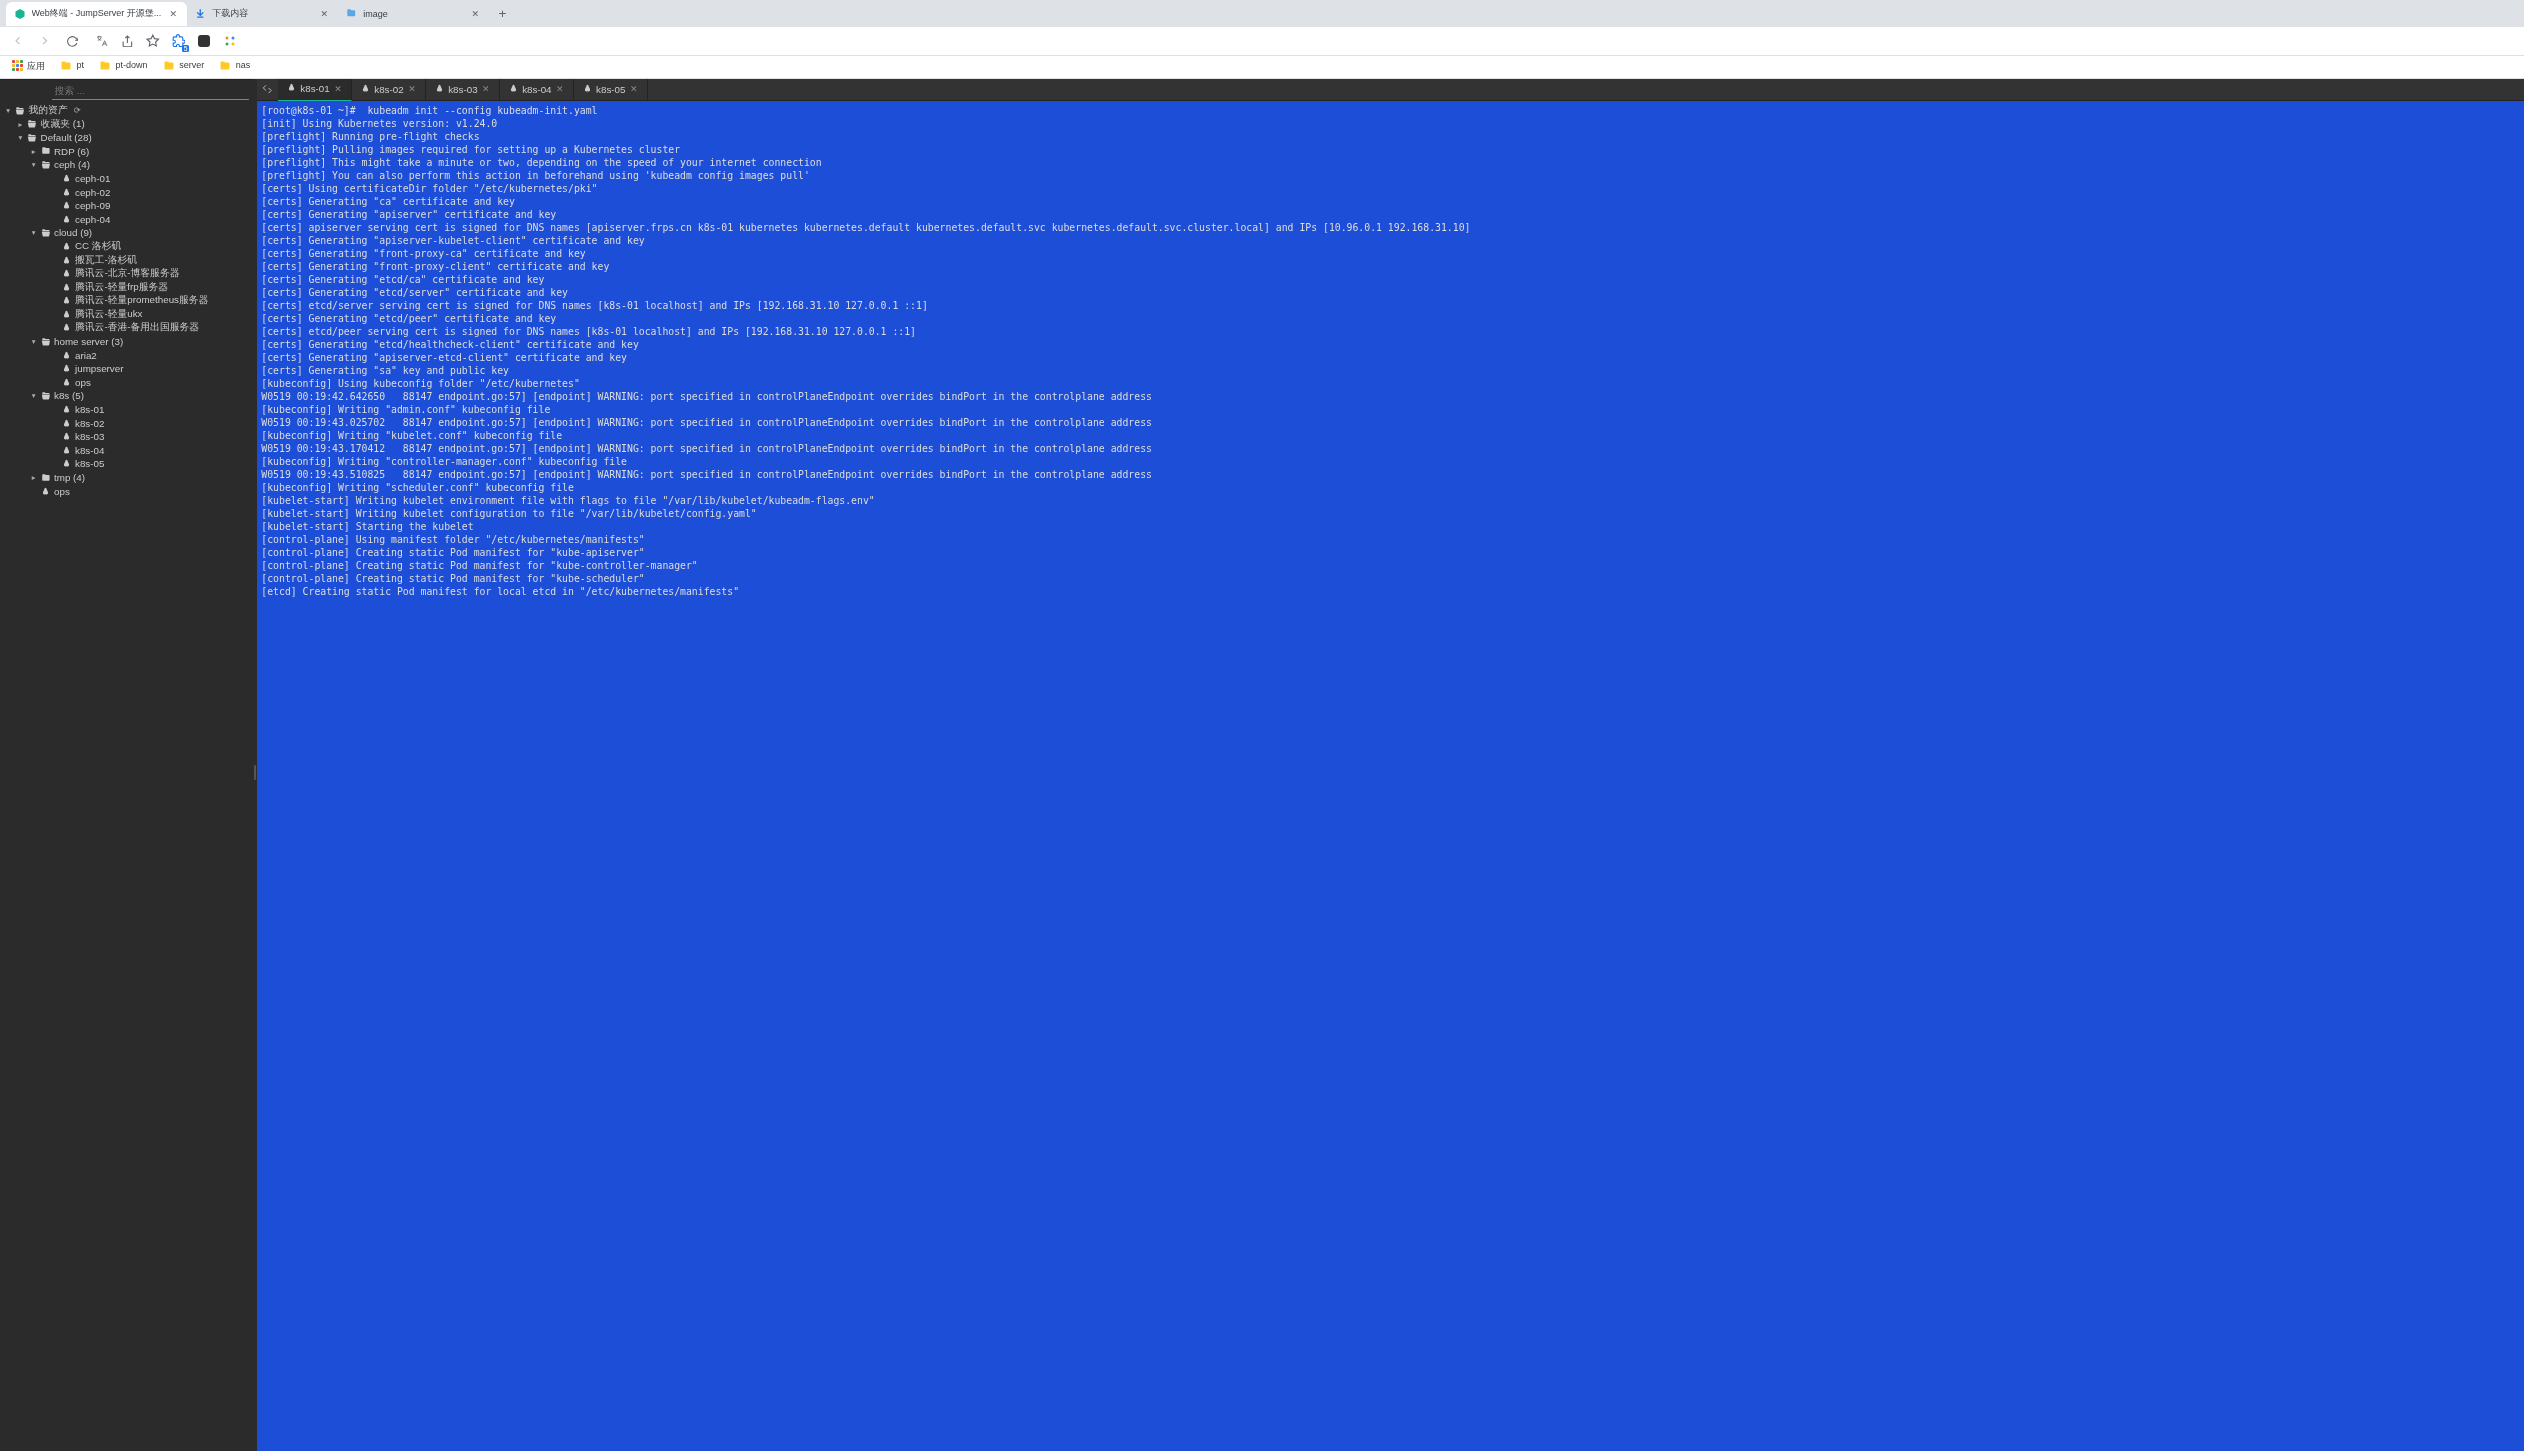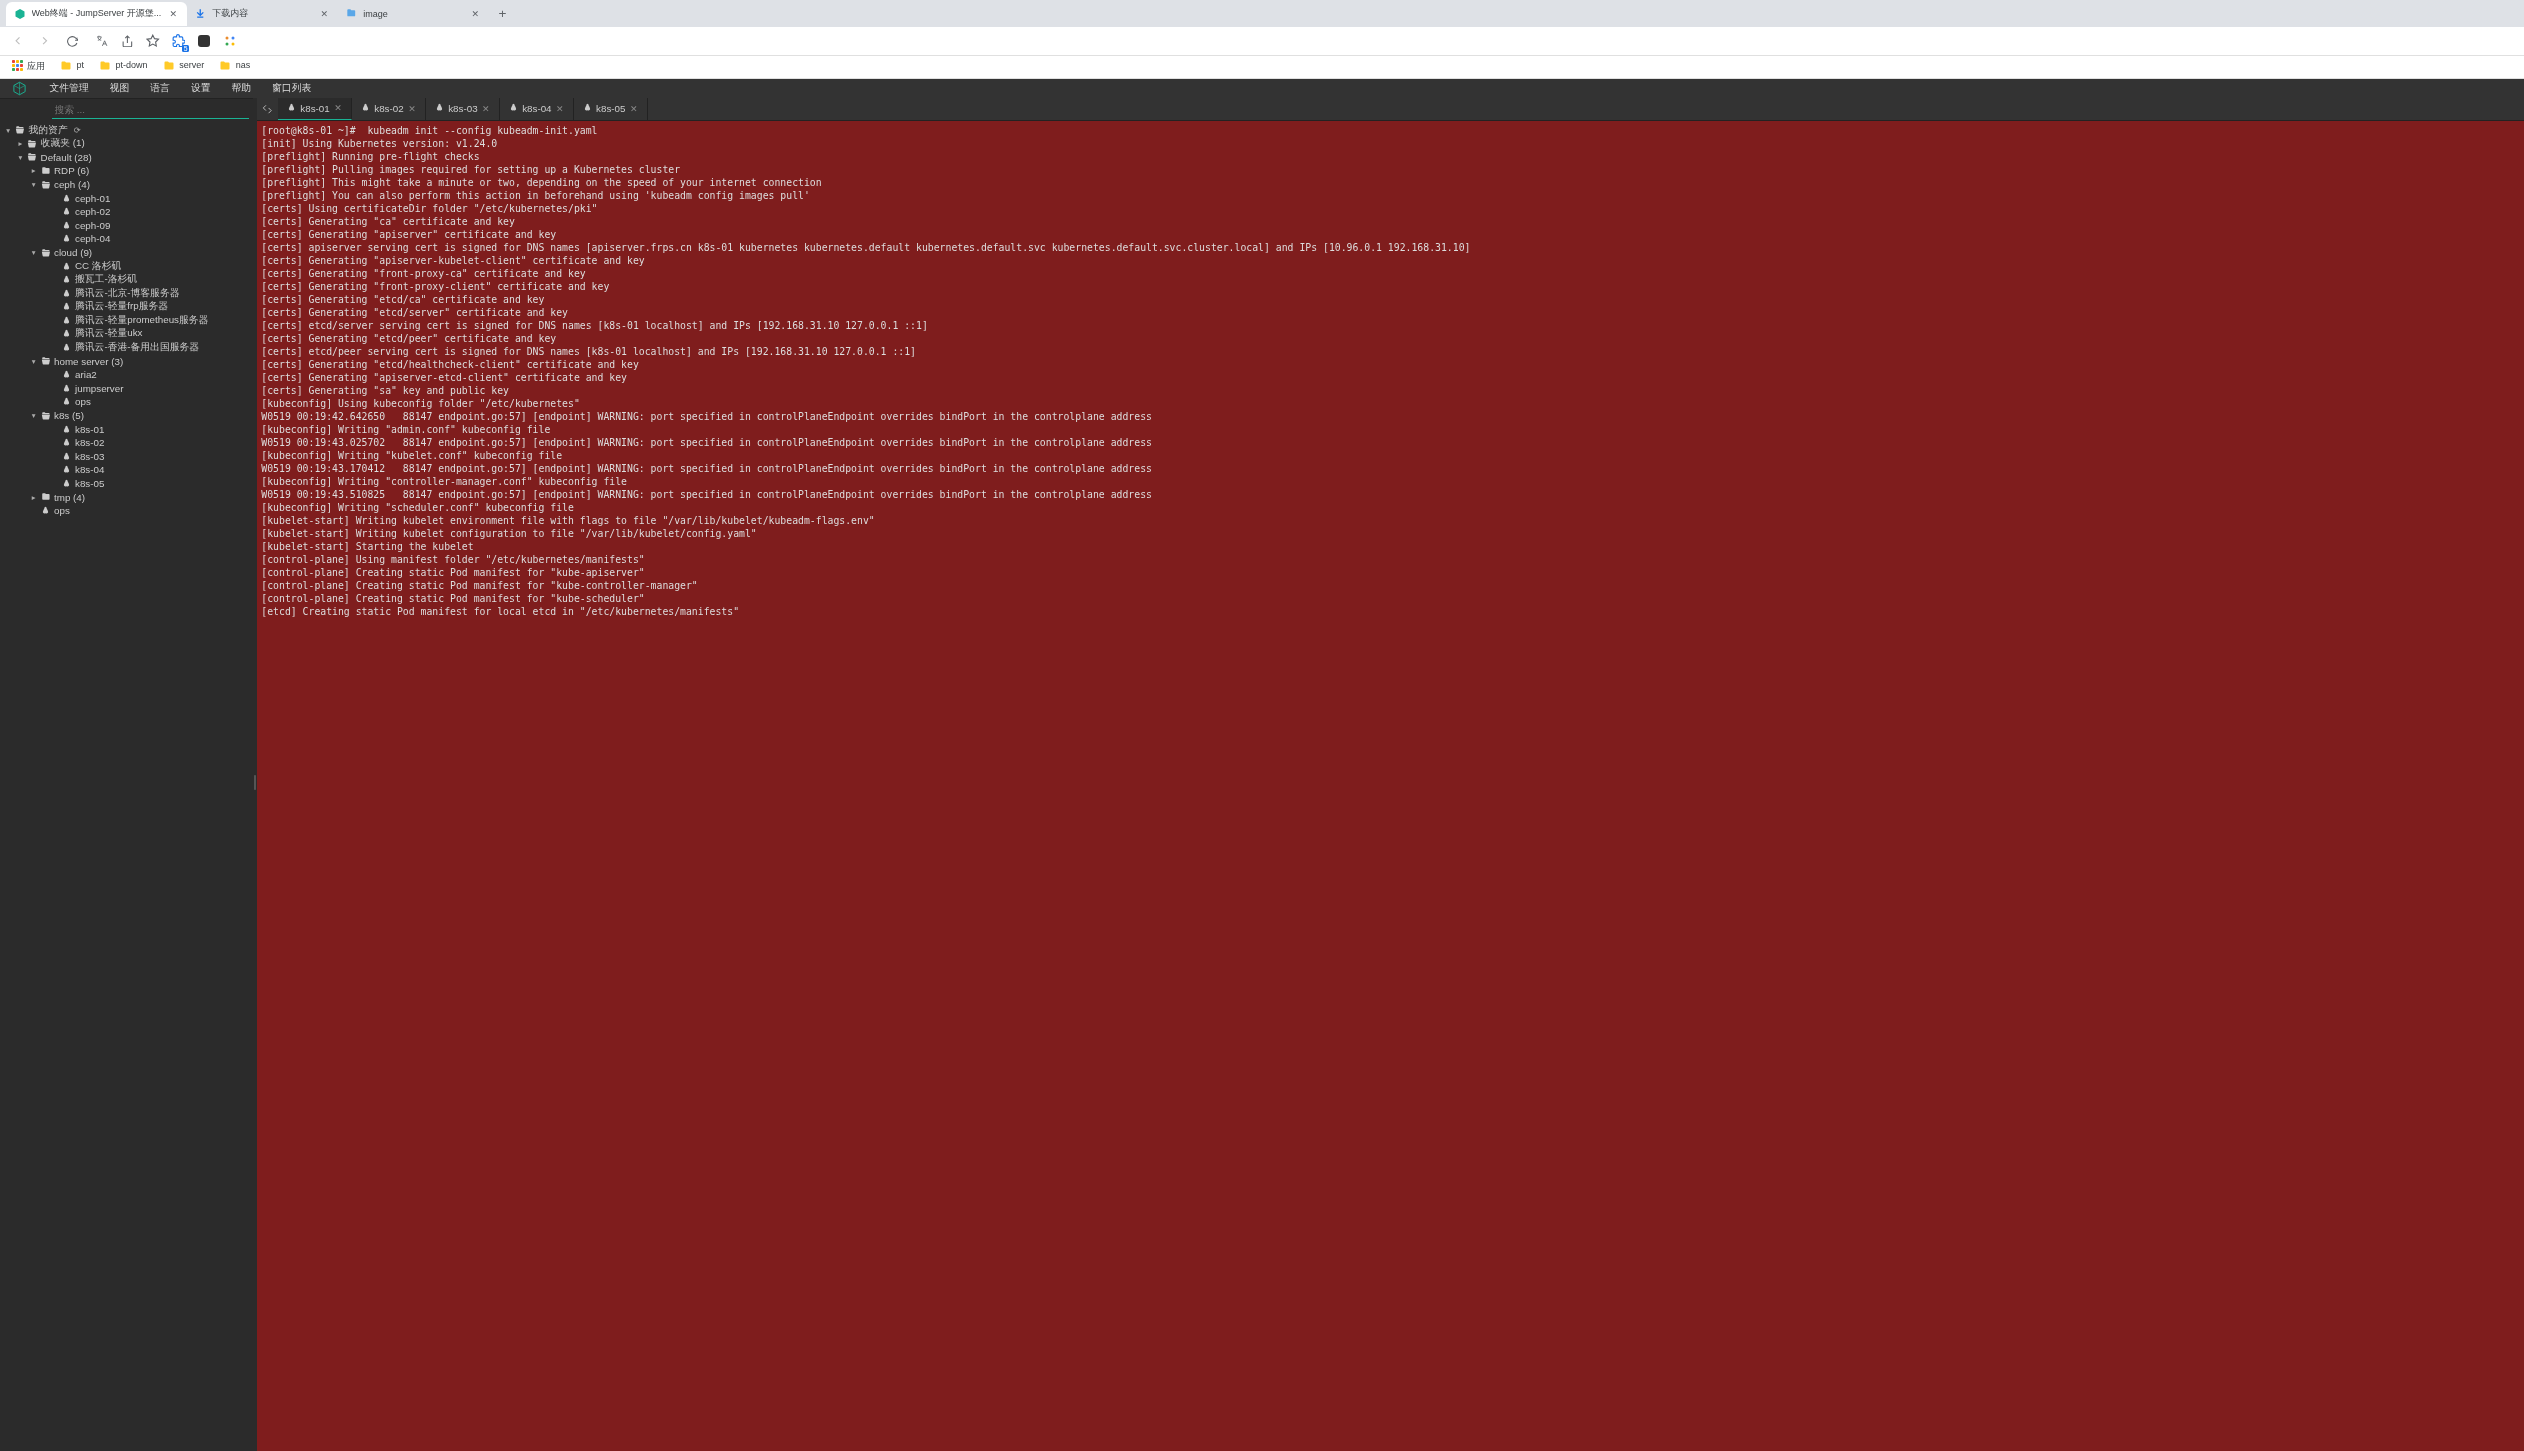--- a/index.html
+++ b/index.html
@@ -58,21 +58,21 @@
 .drag-handle::after { content:""; position:absolute; top:50%; left:0.8px; width:2.3px; height:15px; background:#555; border-radius:0.8px;}
 
 .main { flex:1; display:flex; flex-direction:column; background:#333; overflow:hidden;}
 .term-tabs { display:flex; align-items:center; height:22.6px; background:#333; border-bottom:0.8px solid #222;}
 .term-tabs .split-btn { width:21px; height:21px; display:flex; align-items:center; justify-content:center; cursor:pointer; color:#ccc;}
 .term-tab { display:flex; align-items:center; gap:4.5px; padding:0 9px; height:22.6px; font-size:9.8px; color:#ccc; cursor:pointer; border-right:0.8px solid #222; max-width:99px;}
 .term-tab.active { background:#2b2b2b; border-bottom:1.5px solid #1ab394; }
 .term-tab .tux { font-size:9px; }
 .term-tab .tabname { flex:1; white-space:nowrap; overflow:hidden;}
 .term-tab .tclose { color:#888; font-size:9px;}
-.terminal { flex:1; background:#7f1d1d; padding:3px 4.5px; overflow:auto; font-family:Consolas,Menlo,monospace; font-size:9.8px; line-height:13px; color:#ddd; white-space:pre-wrap; word-break:break-all;}
+.terminal { flex:1; background:#1d4ed8; padding:3px 4.5px; overflow:auto; font-family:Consolas,Menlo,monospace; font-size:9.8px; line-height:13px; color:#ddd; white-space:pre-wrap; word-break:break-all;}
 .terminal .line { }
 </style>
 </head>
 <body>
 
 <div class="browser-tabs">
   <div id="btabs-slot" style="display: flex;">
       <div class="btab active">
         <span class="favicon">
           <svg width="12" height="12" viewBox="0 0 24 24">
@@ -195,36 +195,20 @@
     </div>
     <div class="bm-item">
       <span class="folder-icon"><svg width="12" height="12" viewBox="0 0 24 24" fill="#ffca28">
           <path d="M3 5a2 2 0 012-2h5l2 2h7a2 2 0 012 2v10a2 2 0 01-2 2H5a2 2 0 01-2-2V5z"></path>
         </svg></span>
       <span>nas</span>
     </div>
   </div>
 
 <div class="app">
-  <div class="menubar">
-    <div class="logo">
-      <svg viewBox="0 0 24 24" fill="none">
-          <path d="M12 2L3 7v10l9 5 9-5V7l-9-5z" stroke="#1ab394" stroke-width="1.5"></path>
-          <path d="M12 2v20M3 7l9 5 9-5" stroke="#1ab394" stroke-width="1"></path>
-        </svg>
-    </div>
-    <div id="menu-slot" style="display:flex;">
-        <div class="mitem">文件管理</div>
-        <div class="mitem">视图</div>
-        <div class="mitem">语言</div>
-        <div class="mitem">设置</div>
-        <div class="mitem">帮助</div>
-        <div class="mitem">窗口列表</div>
-      </div>
-  </div>
   <div class="body-area">
     <div class="sidebar">
       <div class="search-box">
         <input type="text" placeholder="搜索 ..." style="">
       </div>
       <div class="tree" id="tree-slot">
           <div class="tree-node ind-0">
             <span class="caret">▾</span>
             <span class="ico">
               <svg width="9.8" height="9.8" viewBox="0 0 24 24" fill="#ccc">

